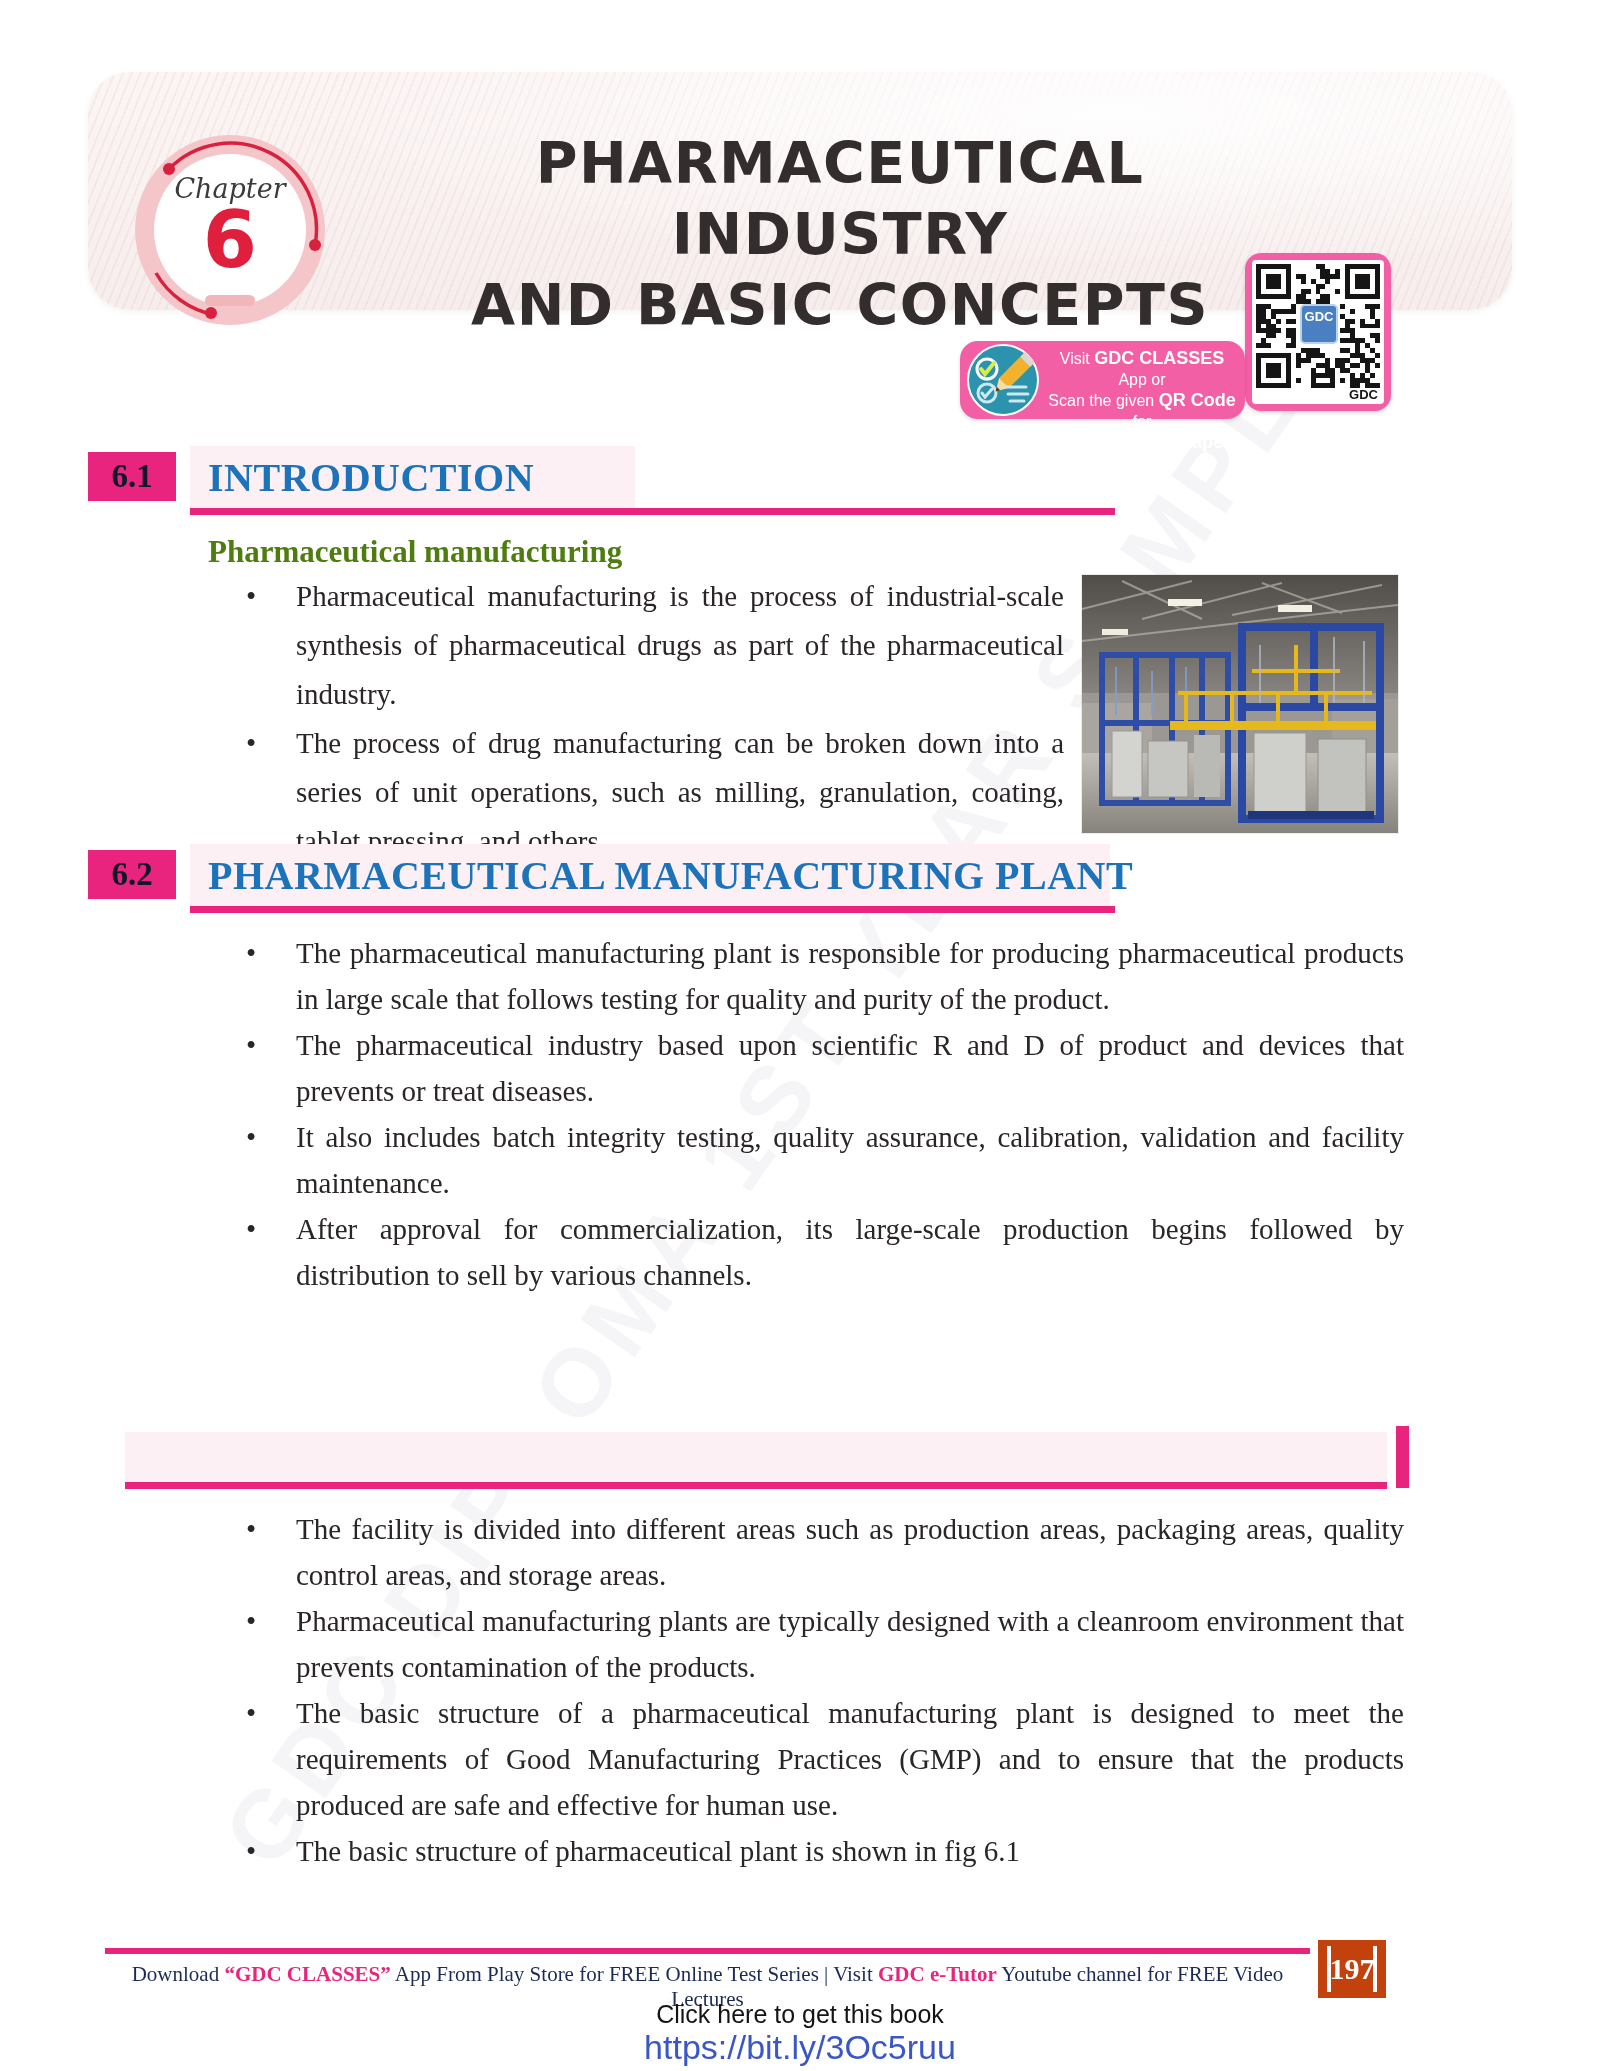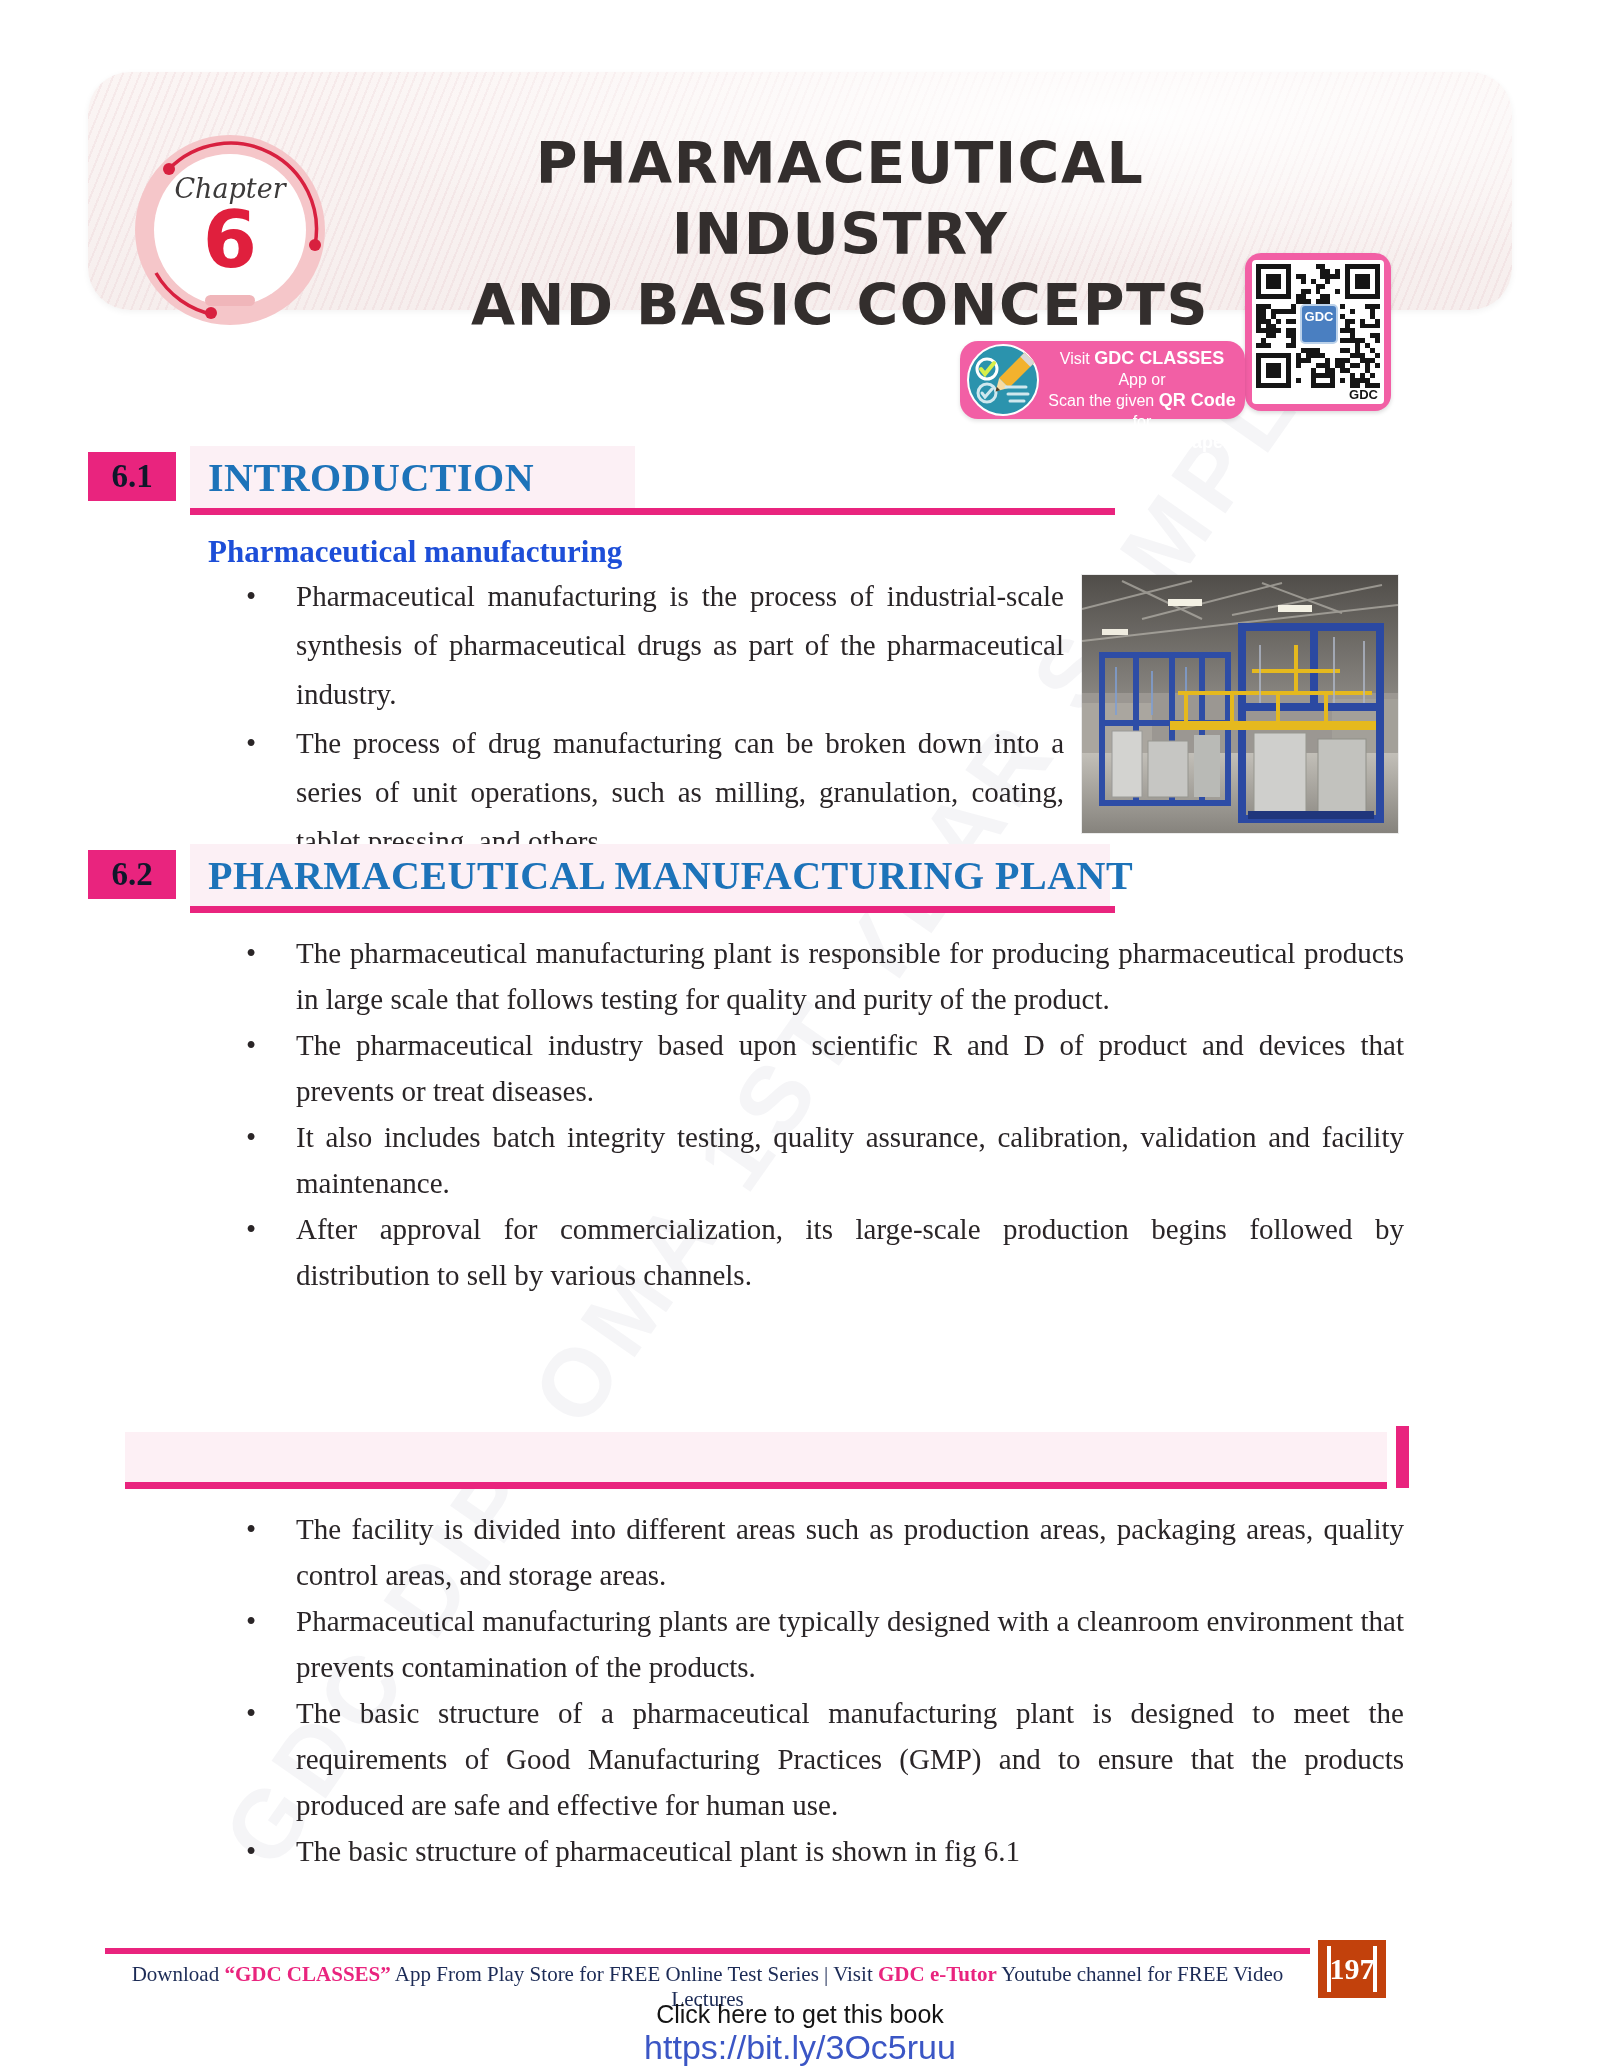--- a/index.html
+++ b/index.html
@@ -55,21 +55,21 @@
   
   .secnum{position:absolute;width:88px;height:49px;background:#e9247e;color:#0f172a;
     font-family:"Liberation Serif",serif;font-weight:bold;font-size:33px;
     display:flex;align-items:center;justify-content:center;}
   .secband{position:absolute;background:#fcf0f5;}
   .sectitle{position:absolute;font-family:"Liberation Serif",serif;font-weight:bold;
     font-size:40px;color:#1d73b9;letter-spacing:.5px;}
   .secline{position:absolute;height:7px;background:#e9247e;}
 
   .subhead{position:absolute;font-family:"Liberation Serif",serif;font-weight:bold;
-    font-size:31px;color:#1d4ed8;}
+    font-size:31px;color:#4d7c0f;}
 
   
   ul.bullets{position:absolute;margin:0;padding:0;list-style:none;text-align:justify;
     font-size:29px;color:#2a2527;}
   ul.bullets li{position:relative;padding-left:88px;}
   ul.bullets li::before{content:"\2022";position:absolute;left:38px;top:0;}
   .b61{left:208px;top:572px;width:856px;line-height:49px;}
   .b62{left:208px;top:930px;width:1196px;line-height:46px;}
   .b621{left:208px;top:1506px;width:1196px;line-height:46px;}
 

